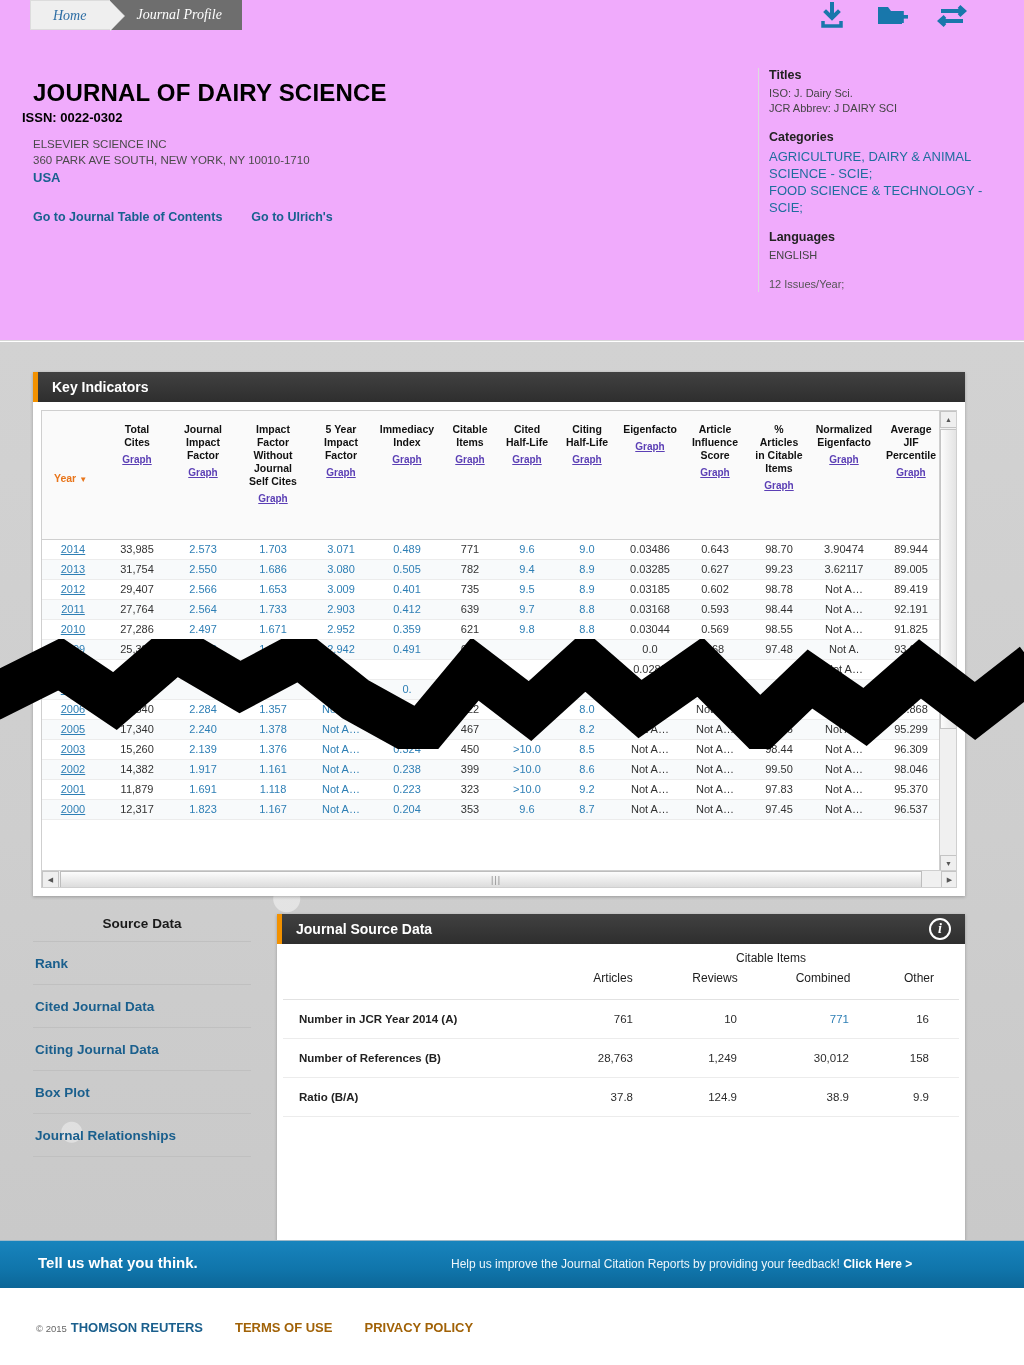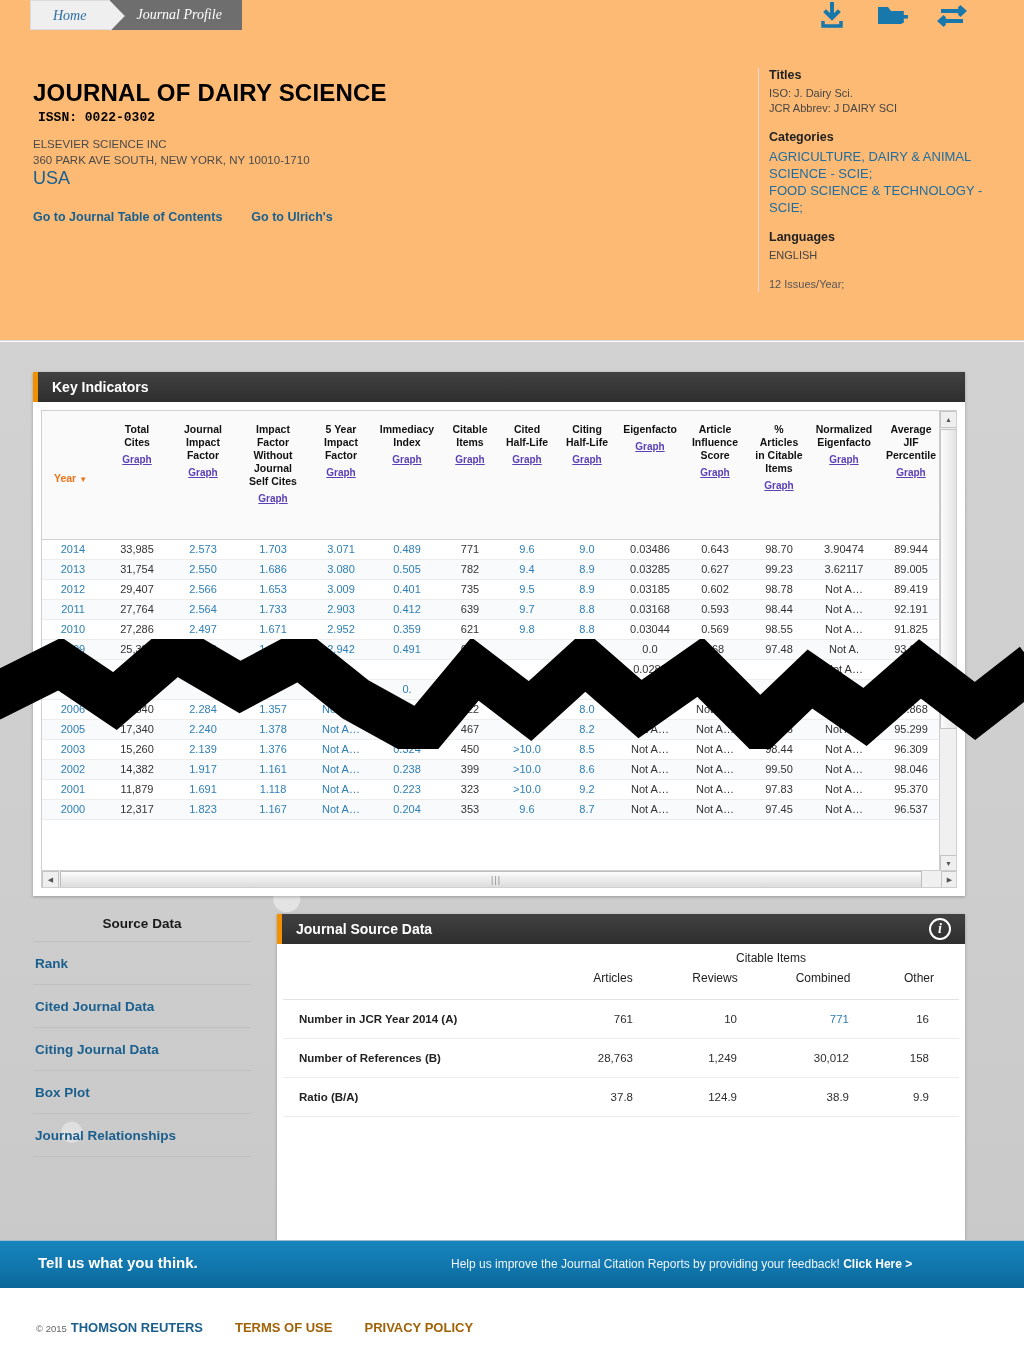--- a/index.html
+++ b/index.html
@@ -8,21 +8,21 @@
   body {
     width:1024px; height:1365px; position:relative;
     font-family:"Liberation Sans", sans-serif;
     background:#ffffff; overflow:hidden;
     -webkit-font-smoothing:antialiased;
   }
 
   
   #top-header {
     position:absolute; left:0; top:0; width:1024px; height:341px;
-    background:#fdba74;
+    background:#f0abfc;
     border-bottom:1px solid #d8d8d8;
   }
 
   
   #breadcrumb { position:absolute; left:30px; top:0; height:30px; display:flex; }
   .crumb {
     height:30px; line-height:30px; padding:0 16px;
     font-family:"Liberation Serif", serif; font-style:italic; font-size:14px;
     position:relative;
   }
@@ -47,28 +47,28 @@
   
   #header-icons { position:absolute; right:55px; top:2px; display:flex; gap:26px; align-items:center; }
   .hicon { width:34px; height:28px; cursor:pointer; }
 
   
   #journal-title {
     position:absolute; left:33px; top:79px;
     font-size:24px; font-weight:bold; color:#000; letter-spacing:0.2px;
   }
   #journal-issn {
-    position:absolute; left:38px; top:110px;
-    font-size:13px; font-weight:bold; color:#000;font-family:Liberation Mono, monospace;
+    position:absolute; left:22px; top:110px;
+    font-size:13px; font-weight:bold; color:#000;
   }
   #publisher-block {
     position:absolute; left:33px; top:136px;
     font-size:11.5px; color:#4a4a4a; line-height:16px;
   }
-  #publisher-country { color:#18608f; font-weight:normal; font-size:18px; margin-top:2px; display:block; }
+  #publisher-country { color:#18608f; font-weight:bold; font-size:13px; margin-top:2px; display:block; }
   #journal-links {
     position:absolute; left:33px; top:210px;
     font-size:12.5px; font-weight:bold; color:#18608f;
   }
   #journal-links a { color:#18608f; text-decoration:none; cursor:pointer; }
   #journal-links .sep { display:inline-block; width:22px; }
 
   
   #meta-panel {
     position:absolute; left:758px; top:68px; width:250px;
@@ -135,21 +135,21 @@
     font-weight:bold; font-size:10px; cursor:pointer;
   }
   table.ki th.yearcol { color:#e8751a; text-align:left; padding-left:12px; vertical-align:middle; }
   table.ki th.yearcol .caret { color:#e8751a; font-size:8px; margin-left:3px; }
   table.ki td {
     font-size:11px; color:#333; text-align:center; height:20px;
     padding:0 3px; border-bottom:1px solid #ececec; white-space:nowrap;
   }
   table.ki tr:nth-child(even) td { background:#f8fafb; }
   table.ki td.lnk { color:#2e7fb5; cursor:pointer; }
-  table.ki td.yr { color:#2e7fb5; text-align:center; cursor:pointer; }
+  table.ki td.yr { color:#2e7fb5; text-align:center; cursor:pointer;text-decoration:underline; }
 
   
   .vscroll {
     position:absolute; right:0px; top:0px; width:17px; height:461px;
     background:#f0f0f0; border-left:1px solid #cfcfcf;
   }
   .vscroll .arrow { width:17px; height:17px; background:#efefef; border:1px solid #c4c4c4; display:flex; align-items:center; justify-content:center; font-size:7px; color:#555; cursor:pointer; }
   .vscroll .arrow.bot { position:absolute; bottom:0; left:0; }
   .vscroll .thumb { position:absolute; top:18px; left:0; width:17px; height:300px; background:linear-gradient(90deg,#fcfcfc,#e3e3e3); border:1px solid #c4c4c4; cursor:pointer; }
   .hscroll {

